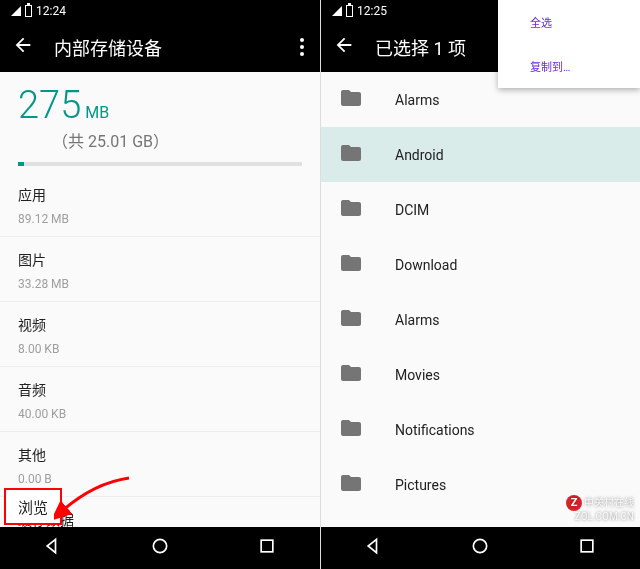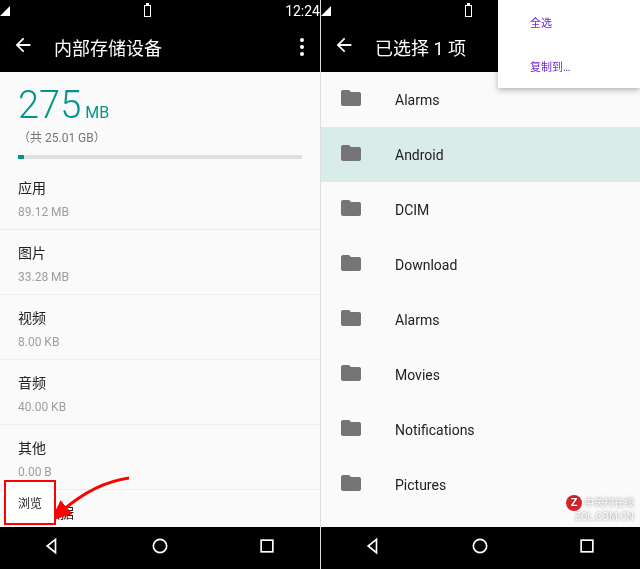--- a/index.html
+++ b/index.html
@@ -1,38 +1,38 @@
 <!DOCTYPE html>
 <html><head>
 <meta charset="utf-8">
 <style>
   * { margin: 0; padding: 0; box-sizing: border-box; }
   body { font-family: Roboto, "Noto Sans CJK SC", sans-serif; background: #fff; width: 640px; height: 569px; overflow: hidden; position: relative; }
   .container { display: flex; width: 640px; height: 569px; }
   .phone { width: 320px; height: 569px; display: flex; flex-direction: column; position: relative; background: #fafafa; }
-  .status-bar { height: 22px; background: #000; color: #fff; display: flex; align-items: center; justify-content: space-between; padding: 0 0; font-size: 14px; gap: 4px; }
+  .status-bar { height: 22px; background: #000; color: #fff; display: flex; align-items: center; justify-content: flex-start; padding: 0 11px; font-size: 12px; gap: 4px; }
   .status-icon { width: 0; height: 0; border-style: solid; border-width: 0 0 10px 10px; border-color: transparent transparent #fff transparent; }
   .status-batt { width: 7px; height: 12px; border: 1px solid #fff; position: relative; }
   .status-batt::before { content:""; position:absolute; top:-3px; left:1px; width:3px; height:2px; background:#fff; }
   .app-bar { height: 50px; background: #000000; color: #fff; display: flex; align-items: center; padding: 0 12px; gap: 20px; }
   .back-arrow svg { width: 22px; height: 22px; fill: #fff; }
   .app-title { font-size: 18px; flex: 1; font-weight: 400; }
   .more-dots { display: flex; flex-direction: column; gap: 3px; padding: 4px; }
   .more-dots span { width: 4px; height: 4px; border-radius: 50%; background: #fff; }
   .storage-header { padding: 14px 18px 6px; color: #009688; }
   .storage-big { font-size: 38px; font-weight: 300; line-height: 1; }
   .storage-unit { font-size: 16px; }
-  .storage-sub { font-size: 12px; color: #757575; margin-top: 4px; }
+  .storage-sub { font-size: 16px; color: #757575; margin-top: 4px; margin-left: 34px; }
   .progress { height: 4px; background: #e0e0e0; margin-top: 10px; }
   .progress-fill { width: 2%; height: 100%; background: #009688; }
   .list { flex: 1; overflow: hidden; }
   .storage-item { padding: 12px 18px 10px; border-bottom: 1px solid #eee; }
   .storage-item .lbl { font-size: 14px; color: #212121; }
   .storage-item .sz { font-size: 12px; color: #9e9e9e; margin-top: 8px; }
-  .browse-btn { position: absolute; left: 4px; bottom: 44px; border: 2px solid #f00; padding: 12px 12px; font-size: 12px; color: #212121; background: #fff; }
+  .browse-btn { position: absolute; left: 4px; bottom: 44px; border: 2px solid #f00; padding: 6px 12px; font-size: 15px; color: #212121; background: #fff; }
   .arrow-annot { position: absolute; left: 54px; bottom: 46px; pointer-events: none; }
   .nav-bar { height: 42px; background: #000; display: flex; align-items: center; justify-content: space-around; }
   .nav-bar svg { width: 20px; height: 20px; fill: none; stroke: #fff; stroke-width: 2; }
   .file-item { display: flex; align-items: center; gap: 32px; padding: 14px 18px; font-size: 14px; color: #212121; }
   .file-item.selected { background: #d9ecea; }
   .folder-icon svg { width: 24px; height: 24px; fill: #757575; }
   .menu-popup { position: absolute; top: 0; right: 0; width: 142px; background: #fff; box-shadow: 0 2px 6px rgba(0,0,0,.3); z-index: 5; }
   .menu-popup div { padding: 14px 32px; font-size: 11px; color: #6d28d9; }
   .watermark { position: absolute; right: 6px; bottom: 46px; font-size: 10px; color: rgba(255,255,255,.85); text-align: right; line-height: 1.2; text-shadow: 0 0 3px rgba(0,0,0,.5); }
   .zbadge { display:inline-block; background:#d9232e; color:#fff; border-radius:50%; width:16px; height:16px; text-align:center; font-weight:bold; font-size:11px; line-height:16px; margin-right:2px;}

